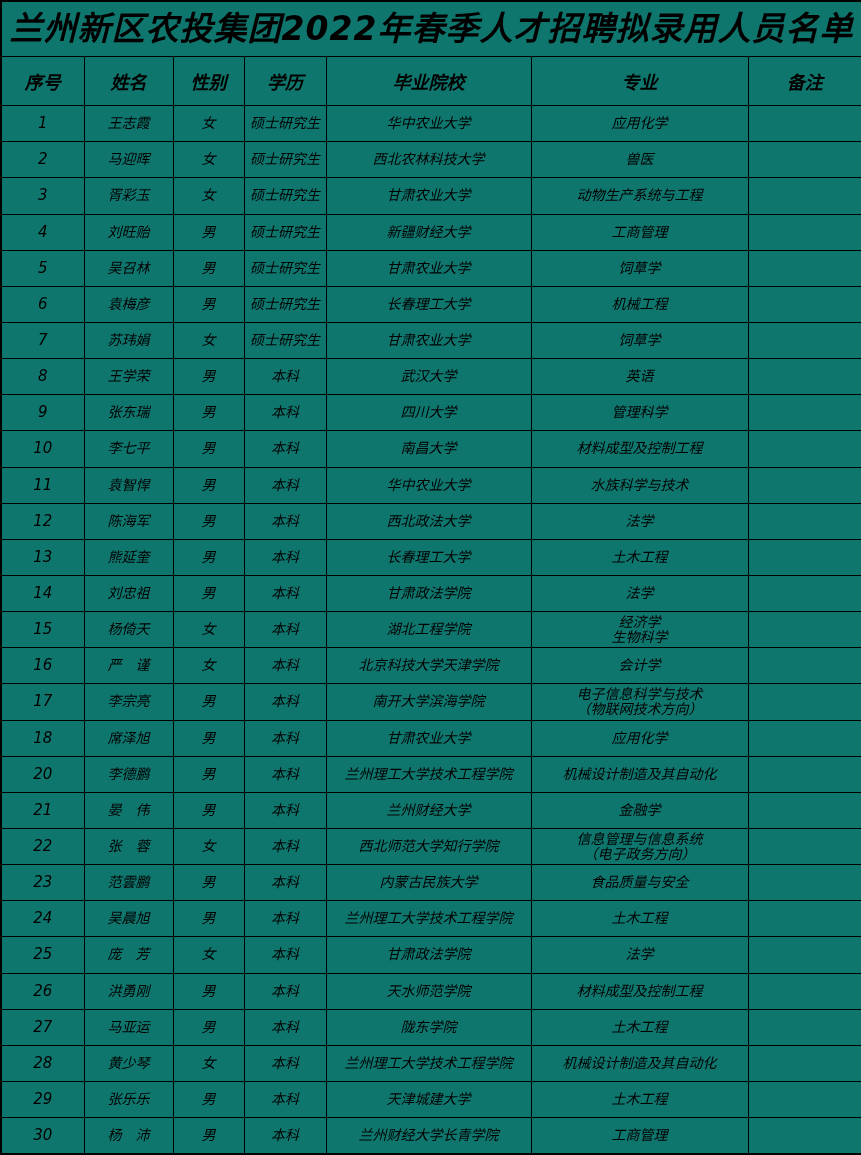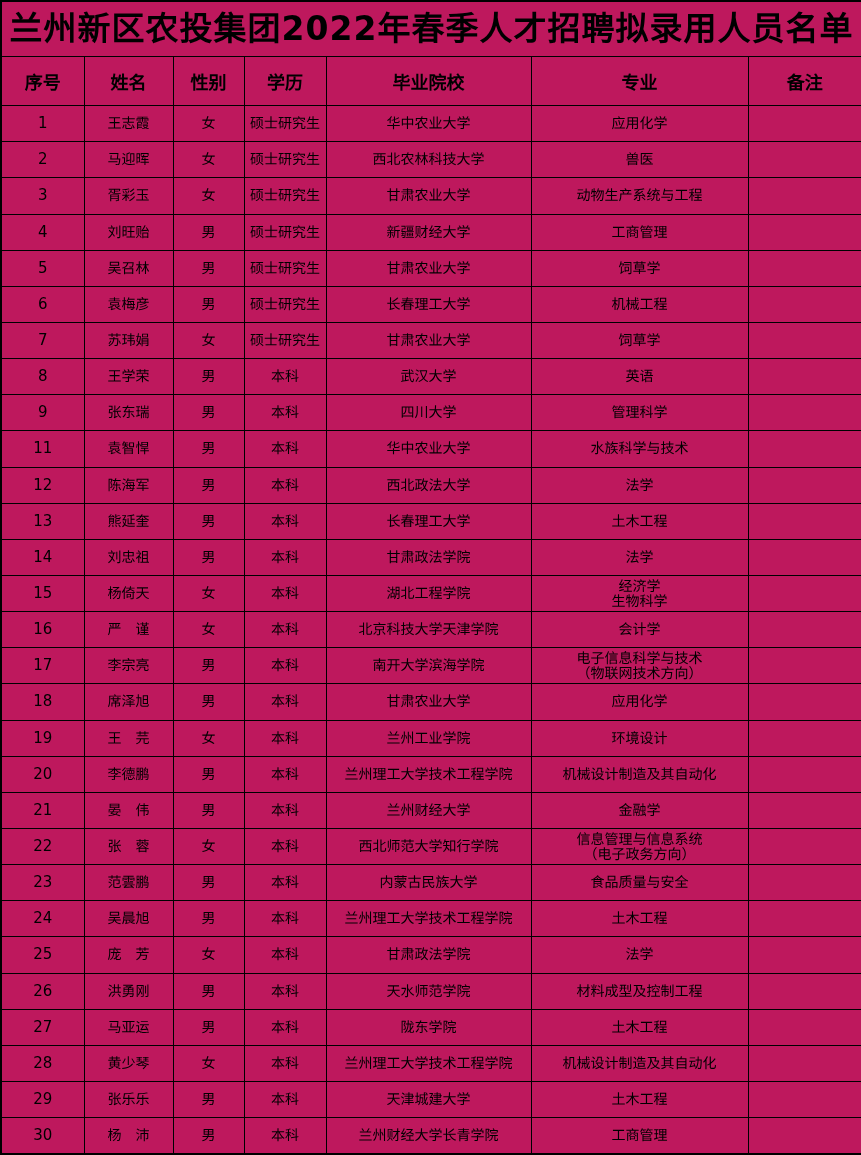--- a/index.html
+++ b/index.html
@@ -4,23 +4,24 @@
 <style>
   html, body {
     margin: 0;
     padding: 0;
     background: #ffffff;
     font-family: "DejaVu Sans", "Liberation Sans", sans-serif;
   }
   .page {
     width: 861px;
     height: 1155px;
-    background: #be185d;
+    background: #0f766e;
     overflow: hidden;
     box-sizing: border-box;
+    font-style: italic;
   }
   table.roster {
     width: 861px;
     height: 1155px;
     border-collapse: collapse;
     table-layout: fixed;
     box-sizing: border-box;
   }
   table.roster td, table.roster th {
     border: 1px solid #000000;
@@ -166,20 +167,29 @@
         <tr class="data-row">
           <td class="cell-index">9</td>
           <td class="cell-name">张东瑞</td>
           <td class="cell-gender">男</td>
           <td class="cell-education">本科</td>
           <td class="cell-school">四川大学</td>
           <td class="cell-major">管理科学</td>
           <td class="cell-remark"></td>
         </tr>
         <tr class="data-row">
+          <td class="cell-index">10</td>
+          <td class="cell-name">李七平</td>
+          <td class="cell-gender">男</td>
+          <td class="cell-education">本科</td>
+          <td class="cell-school">南昌大学</td>
+          <td class="cell-major">材料成型及控制工程</td>
+          <td class="cell-remark"></td>
+        </tr>
+        <tr class="data-row">
           <td class="cell-index">11</td>
           <td class="cell-name">袁智悍</td>
           <td class="cell-gender">男</td>
           <td class="cell-education">本科</td>
           <td class="cell-school">华中农业大学</td>
           <td class="cell-major">水族科学与技术</td>
           <td class="cell-remark"></td>
         </tr>
         <tr class="data-row">
           <td class="cell-index">12</td>
@@ -240,29 +250,20 @@
         <tr class="data-row">
           <td class="cell-index">18</td>
           <td class="cell-name">席泽旭</td>
           <td class="cell-gender">男</td>
           <td class="cell-education">本科</td>
           <td class="cell-school">甘肃农业大学</td>
           <td class="cell-major">应用化学</td>
           <td class="cell-remark"></td>
         </tr>
         <tr class="data-row">
-          <td class="cell-index">19</td>
-          <td class="cell-name">王　芫</td>
-          <td class="cell-gender">女</td>
-          <td class="cell-education">本科</td>
-          <td class="cell-school">兰州工业学院</td>
-          <td class="cell-major">环境设计</td>
-          <td class="cell-remark"></td>
-        </tr>
-        <tr class="data-row">
           <td class="cell-index">20</td>
           <td class="cell-name">李德鹏</td>
           <td class="cell-gender">男</td>
           <td class="cell-education">本科</td>
           <td class="cell-school">兰州理工大学技术工程学院</td>
           <td class="cell-major">机械设计制造及其自动化</td>
           <td class="cell-remark"></td>
         </tr>
         <tr class="data-row">
           <td class="cell-index">21</td>

